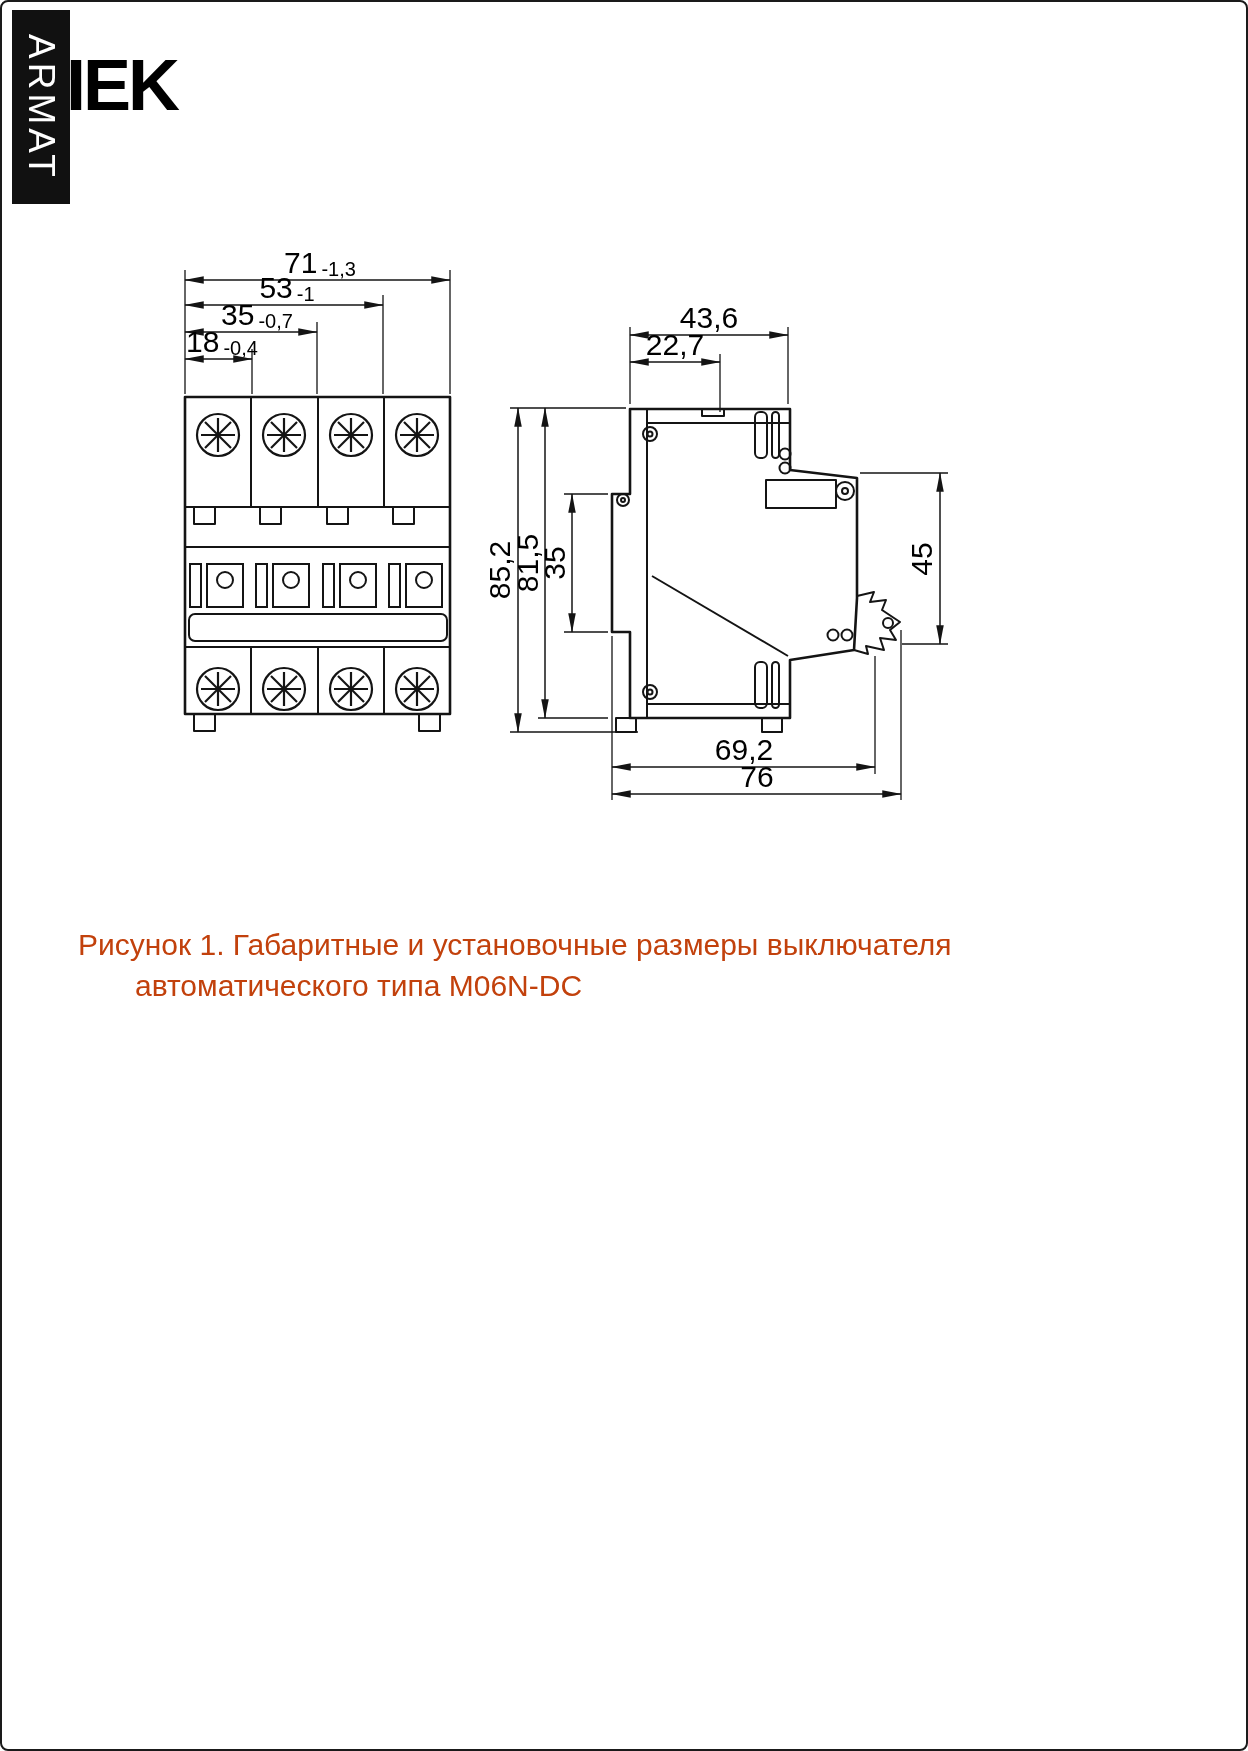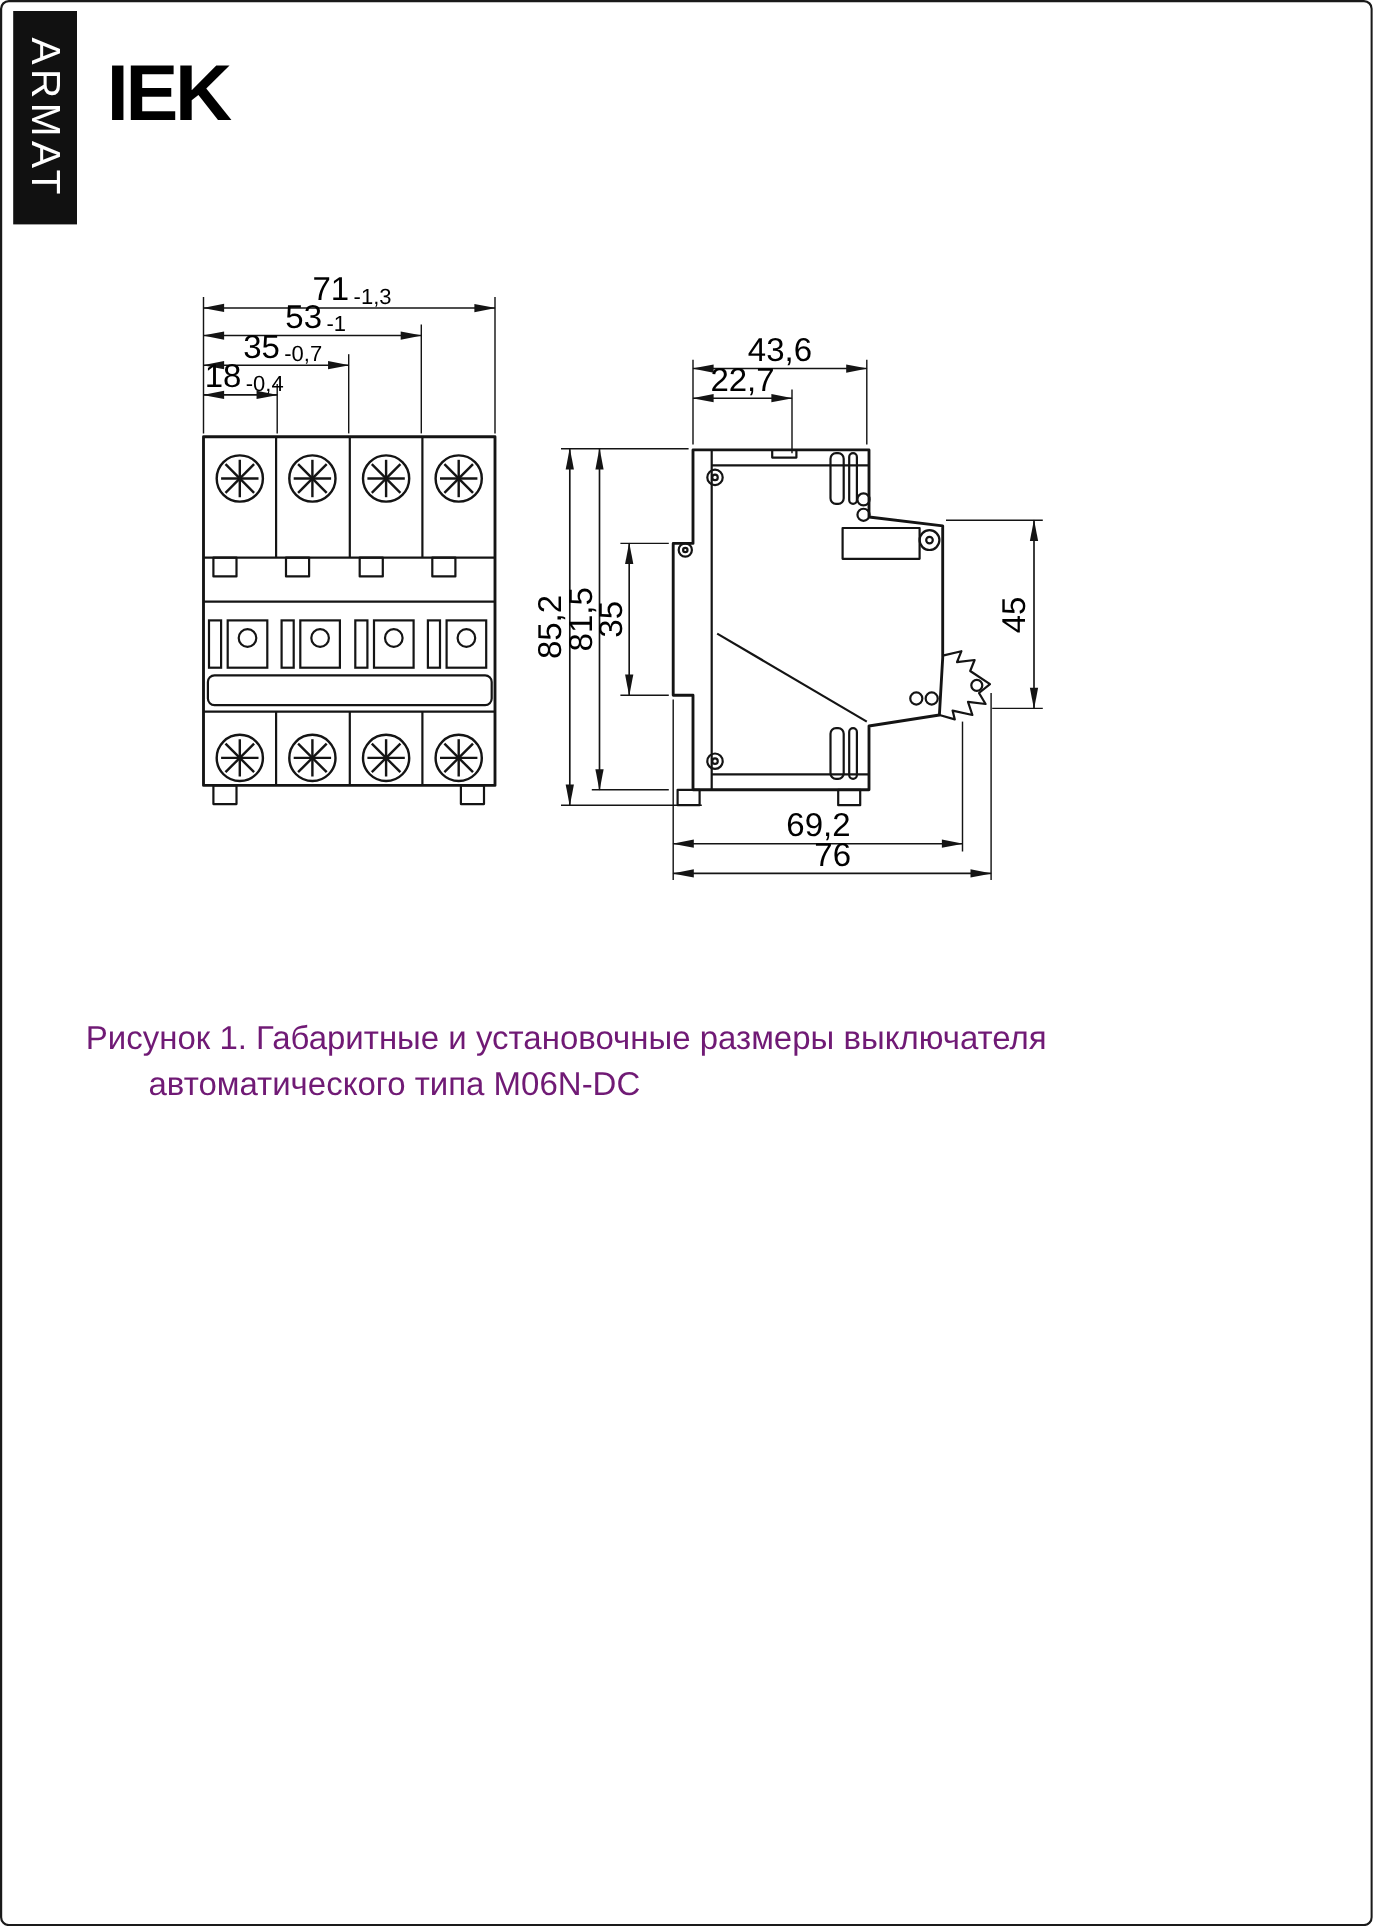--- a/index.html
+++ b/index.html
@@ -21,31 +21,31 @@
     display:flex; align-items:center; justify-content:center;
   }
   .banner-text {
     writing-mode:vertical-rl;
     color:#ffffff;
     font-size:37px;
     letter-spacing:4px;
     font-family:"Liberation Sans", sans-serif;
   }
   .logo {
-    position:absolute; left:95px; top:42px;
+    position:absolute; left:64px; top:42px;
     font-size:72px; font-weight:bold;
     letter-spacing:-3px;
     color:#000000;
     font-family:"Liberation Sans", sans-serif;
   }
   .drawing-svg { position:absolute; left:0; top:0; width:1248px; height:900px; }
 
   .caption {
     position:absolute; left:76px; top:922px;
-    font-size:30px; line-height:41px; color:#701a75;
+    font-size:30px; line-height:41px; color:#c2410c;
   }
   .caption-line2 { margin-left:57px; }
 
   
   .ol  { fill:none; stroke:#141414; stroke-width:2.6; stroke-linejoin:round; stroke-linecap:round; }
   .md  { fill:none; stroke:#141414; stroke-width:2; stroke-linejoin:round; }
   .dim-line { stroke:#141414; stroke-width:1.5; fill:none; }
   .ext { stroke:#141414; stroke-width:1.3; }
   .arrow-both { marker-start:url(#arr); marker-end:url(#arr); }
   .dim-text { font-family:"Liberation Sans", sans-serif; font-size:30px; fill:#000; }

